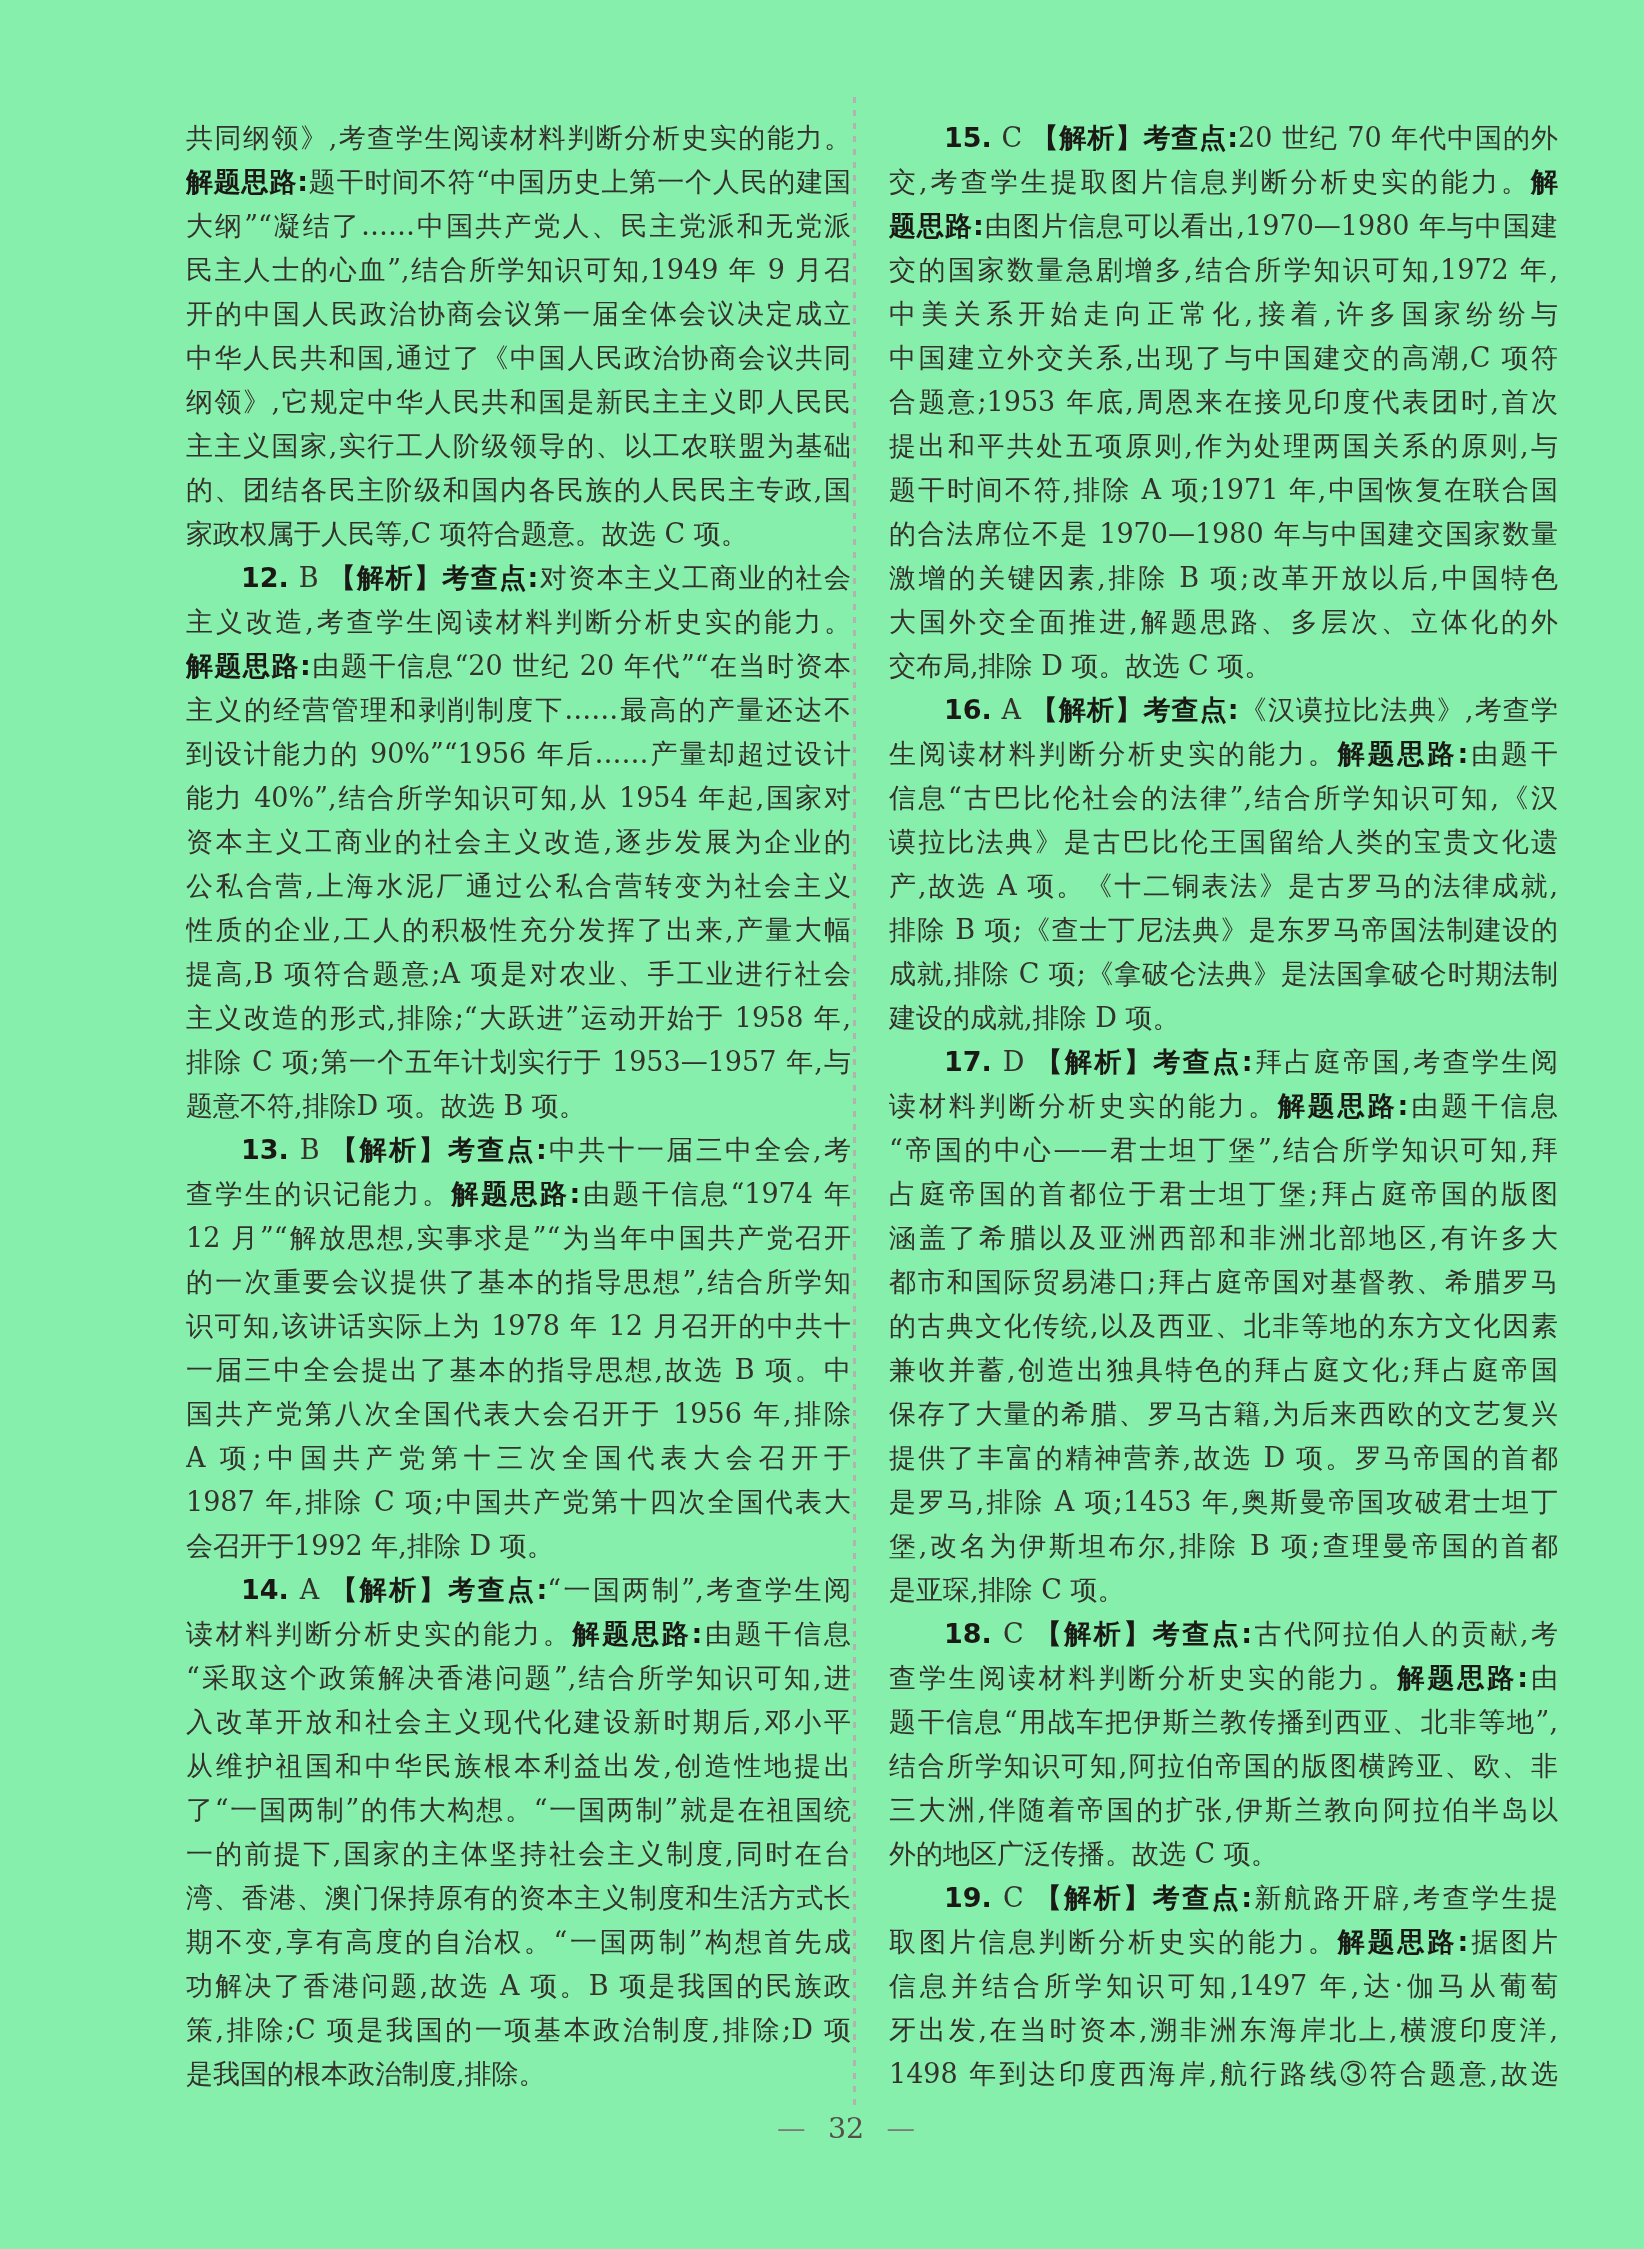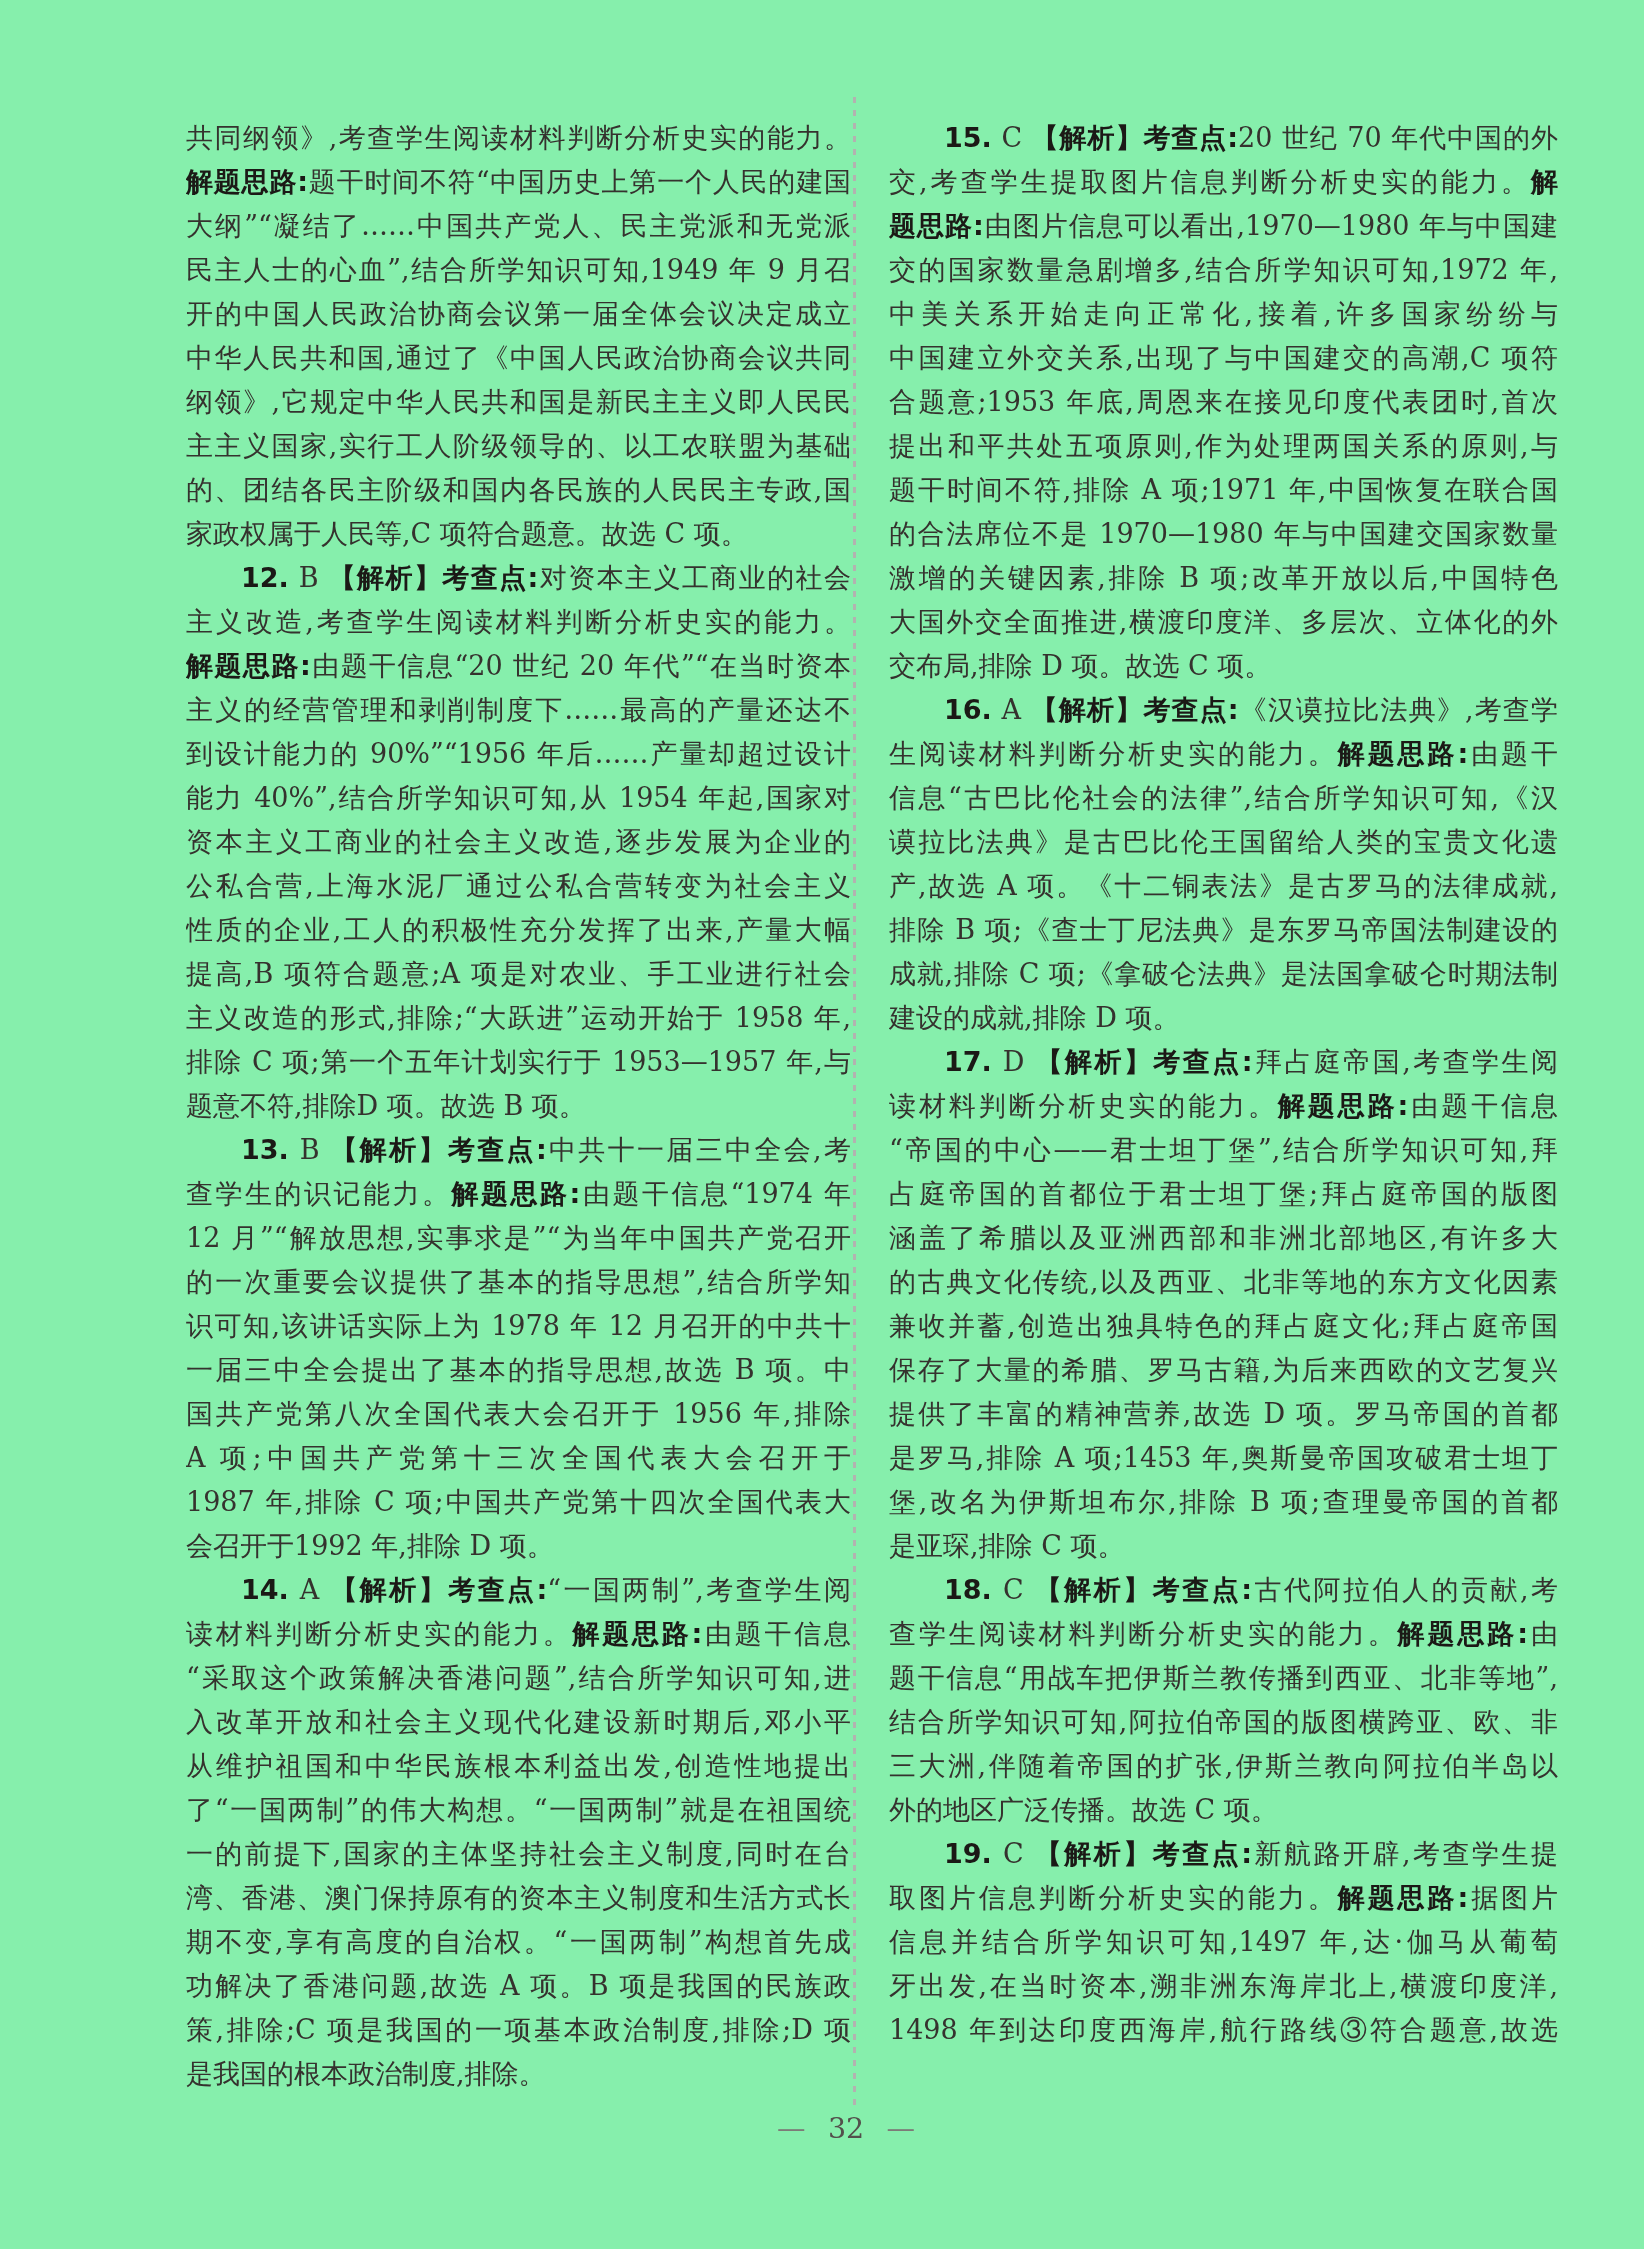--- a/index.html
+++ b/index.html
@@ -119,35 +119,36 @@
       <p class="line"><span class="run">交,考查学生提取图片信息判断分析史实的能力。</span><span class="run bold">解</span></p>
       <p class="line"><span class="run bold">题思路:</span><span class="run">由图片信息可以看出,1970—1980 年与中国建</span></p>
       <p class="line"><span class="run">交的国家数量急剧增多,结合所学知识可知,1972 年,</span></p>
       <p class="line"><span class="run">中美关系开始走向正常化,接着,许多国家纷纷与</span></p>
       <p class="line"><span class="run">中国建立外交关系,出现了与中国建交的高潮,C 项符</span></p>
       <p class="line"><span class="run">合题意;1953 年底,周恩来在接见印度代表团时,首次</span></p>
       <p class="line"><span class="run">提出和平共处五项原则,作为处理两国关系的原则,与</span></p>
       <p class="line"><span class="run">题干时间不符,排除 A 项;1971 年,中国恢复在联合国</span></p>
       <p class="line"><span class="run">的合法席位不是 1970—1980 年与中国建交国家数量</span></p>
       <p class="line"><span class="run">激增的关键因素,排除 B 项;改革开放以后,中国特色</span></p>
-      <p class="line"><span class="run">大国外交全面推进,横渡印度洋、多层次、立体化的外</span></p>
+      <p class="line"><span class="run">大国外交全面推进,解题思路、多层次、立体化的外</span></p>
       <p class="line end"><span class="run">交布局,排除 D 项。故选 C 项。</span></p>
       <p class="line indent"><span class="run bold">16.</span><span class="run"> A </span><span class="run bold">【解析】考查点:</span><span class="run">《汉谟拉比法典》,考查学</span></p>
       <p class="line"><span class="run">生阅读材料判断分析史实的能力。</span><span class="run bold">解题思路:</span><span class="run">由题干</span></p>
       <p class="line"><span class="run">信息“古巴比伦社会的法律”,结合所学知识可知,《汉</span></p>
       <p class="line"><span class="run">谟拉比法典》是古巴比伦王国留给人类的宝贵文化遗</span></p>
       <p class="line"><span class="run">产,故选 A 项。《十二铜表法》是古罗马的法律成就,</span></p>
       <p class="line"><span class="run">排除 B 项;《查士丁尼法典》是东罗马帝国法制建设的</span></p>
       <p class="line"><span class="run">成就,排除 C 项;《拿破仑法典》是法国拿破仑时期法制</span></p>
       <p class="line end"><span class="run">建设的成就,排除 D 项。</span></p>
       <p class="line indent"><span class="run bold">17.</span><span class="run"> D </span><span class="run bold">【解析】考查点:</span><span class="run">拜占庭帝国,考查学生阅</span></p>
       <p class="line"><span class="run">读材料判断分析史实的能力。</span><span class="run bold">解题思路:</span><span class="run">由题干信息</span></p>
       <p class="line"><span class="run">“帝国的中心——君士坦丁堡”,结合所学知识可知,拜</span></p>
       <p class="line"><span class="run">占庭帝国的首都位于君士坦丁堡;拜占庭帝国的版图</span></p>
       <p class="line"><span class="run">涵盖了希腊以及亚洲西部和非洲北部地区,有许多大</span></p>
+      <p class="line"><span class="run">都市和国际贸易港口;拜占庭帝国对基督教、希腊罗马</span></p>
       <p class="line"><span class="run">的古典文化传统,以及西亚、北非等地的东方文化因素</span></p>
       <p class="line"><span class="run">兼收并蓄,创造出独具特色的拜占庭文化;拜占庭帝国</span></p>
       <p class="line"><span class="run">保存了大量的希腊、罗马古籍,为后来西欧的文艺复兴</span></p>
       <p class="line"><span class="run">提供了丰富的精神营养,故选 D 项。罗马帝国的首都</span></p>
       <p class="line"><span class="run">是罗马,排除 A 项;1453 年,奥斯曼帝国攻破君士坦丁</span></p>
       <p class="line"><span class="run">堡,改名为伊斯坦布尔,排除 B 项;查理曼帝国的首都</span></p>
       <p class="line end"><span class="run">是亚琛,排除 C 项。</span></p>
       <p class="line indent"><span class="run bold">18.</span><span class="run"> C </span><span class="run bold">【解析】考查点:</span><span class="run">古代阿拉伯人的贡献,考</span></p>
       <p class="line"><span class="run">查学生阅读材料判断分析史实的能力。</span><span class="run bold">解题思路:</span><span class="run">由</span></p>
       <p class="line"><span class="run">题干信息“用战车把伊斯兰教传播到西亚、北非等地”,</span></p>

